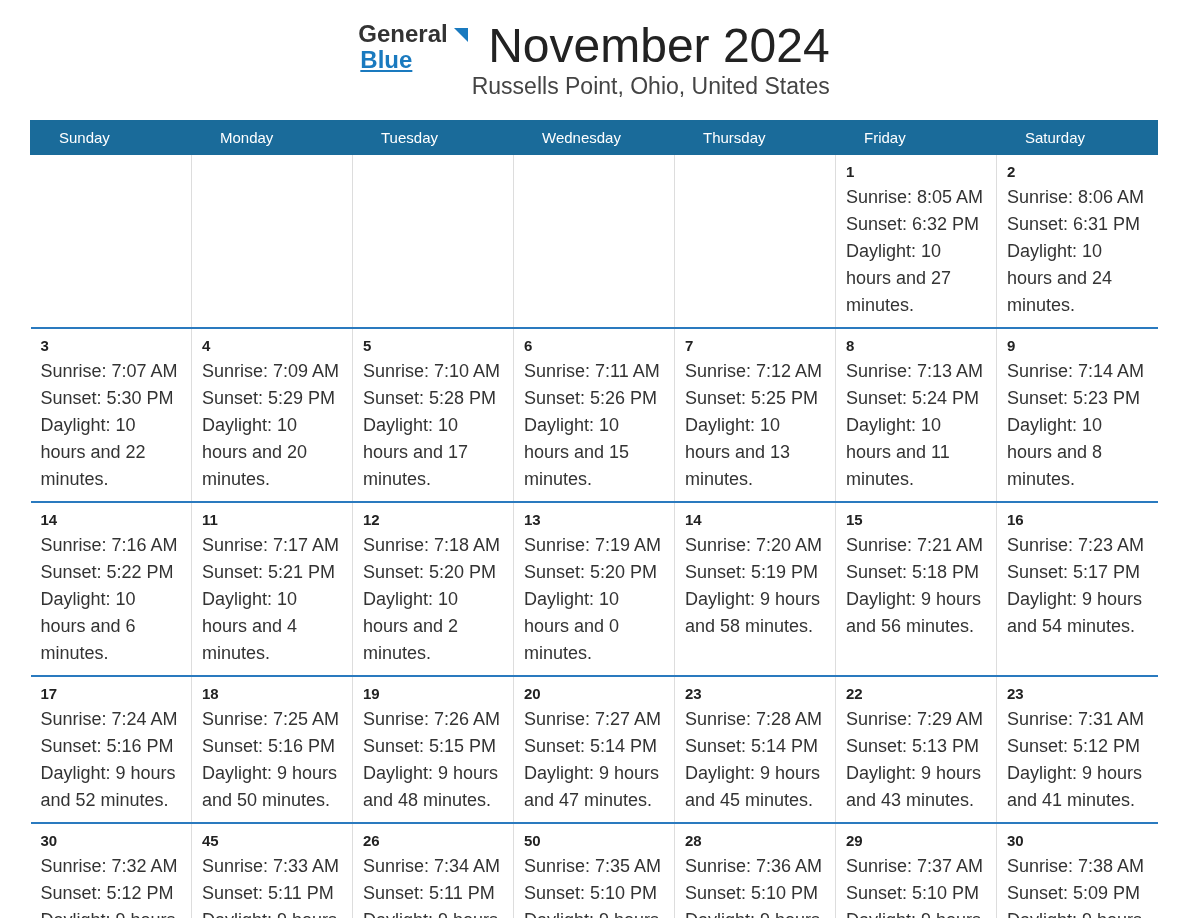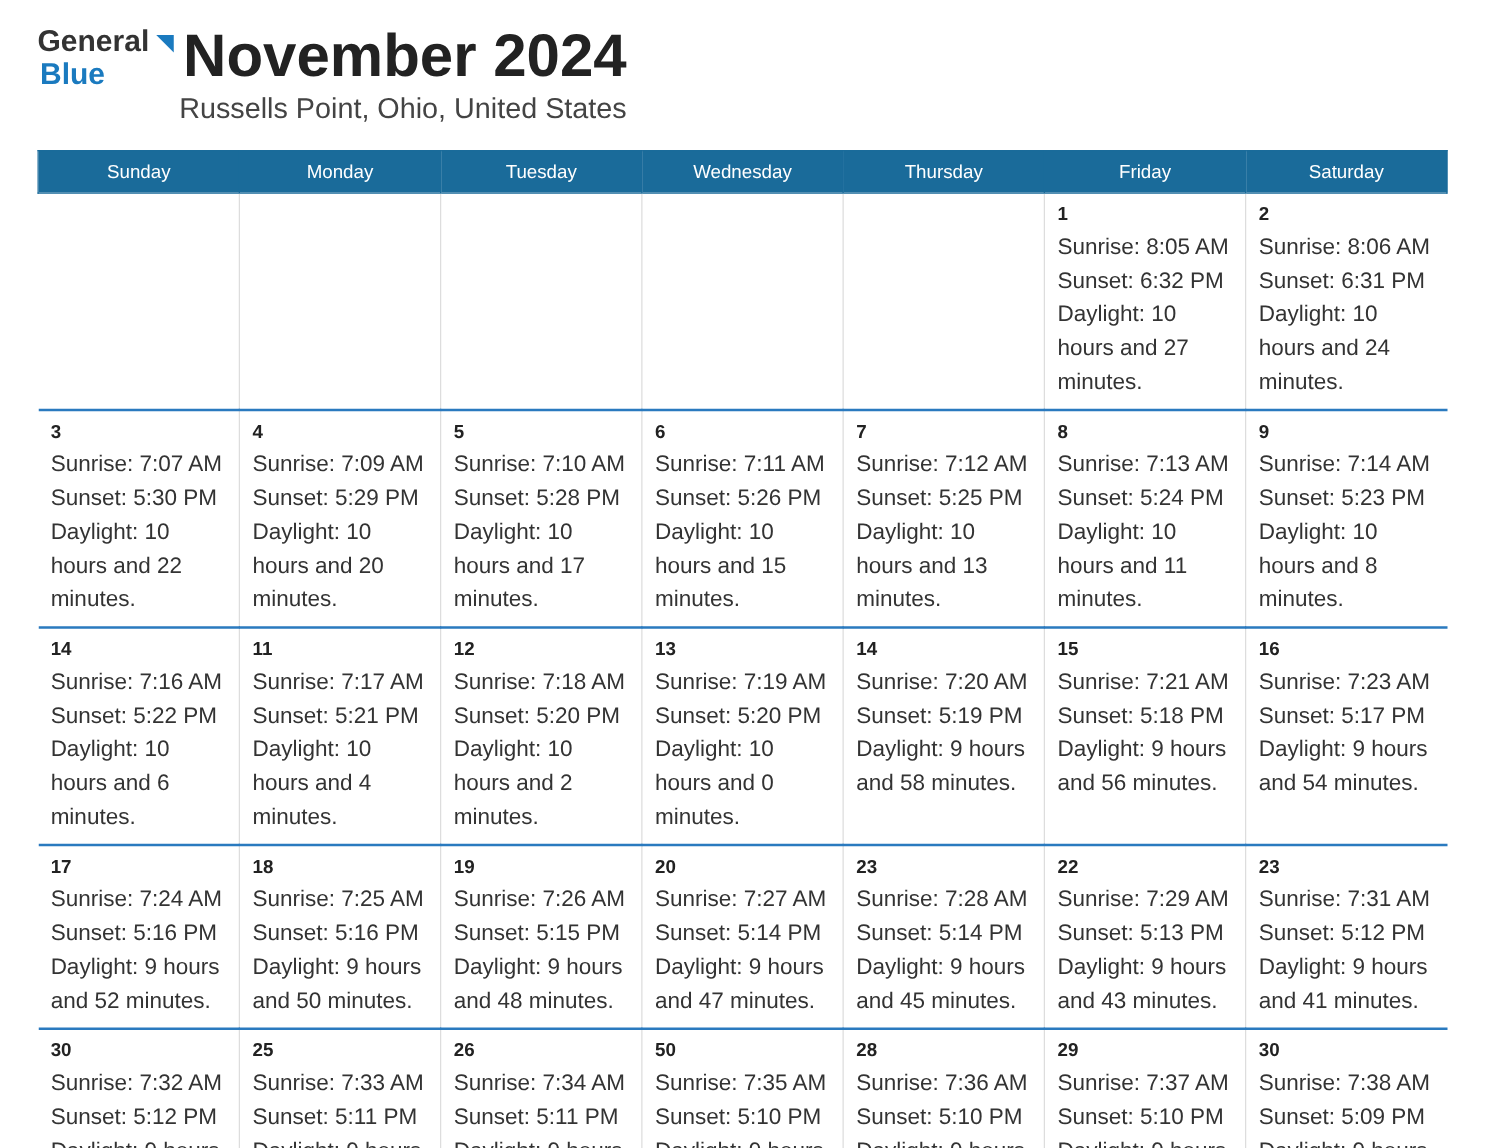--- a/index.html
+++ b/index.html
@@ -5,51 +5,51 @@
     * { box-sizing: border-box; margin: 0; padding: 0; }
     body {
       font-family: Arial, sans-serif;
       background: #fff;
       padding: 20px 30px;
       width: 1188px;
       min-height: 918px;
     }
     .header {
       display: flex;
-      justify-content: flex-start;
+      justify-content: center;
       align-items: flex-start;
       margin-bottom: 20px;
     }
     .title-block {
       text-align: right;
     }
     .title-block h1 {
       font-size: 48px;
-      font-weight: bold;
+      font-weight: normal;
       color: #222;
       line-height: 1.1;
     }
     .title-block h2 {
       font-size: 23px;
       font-weight: normal;
       color: #444;
     }
     .calendar {
       width: 100%;
       border-collapse: collapse;
     }
     .calendar thead tr {
       background-color: #1a6b9a;
     }
     .calendar thead th {
       color: #fff;
       font-size: 15px;
       font-weight: normal;
-      padding: 8px 14px;
-      text-align: center;
+      padding: 8px 28px;
+      text-align: left;
       border: 1px solid #1a6b9a;
       width: calc(100% / 7);
     }
     .calendar tbody tr {
       border-bottom: 2px solid #2a7abf;
     }
     .calendar tbody td {
       vertical-align: top;
       padding: 8px 10px;
       font-size: 13px;
@@ -94,21 +94,21 @@
 <body>
 
 <div class="header">
   <div class="logo-wrapper">
     <div class="logo-line1">
       <span style="font-size:24px;font-weight:bold;color:#333;">General</span>
       <svg width="22" height="22" viewBox="0 0 22 22" style="margin-left:2px;margin-top:2px;">
         <polygon points="4,4 18,4 18,18" fill="#1a7abf"></polygon>
       </svg>
     </div>
-    <div class="logo-line2" style="font-size:24px;font-weight:bold;color:#1a7abf;margin-top:-2px;margin-left:2px;">Blue</div>
+    <div class="logo-line2" style="font-size:24px;font-weight:bold;color:#1a7abf;margin-top:-2px;margin-left:2px;text-decoration:underline;">Blue</div>
   </div>
   <div class="title-block">
     <h1>November 2024</h1>
     <h2>Russells Point, Ohio, United States</h2>
   </div>
 </div>
 
 <table class="calendar">
   <thead>
     <tr>
@@ -226,21 +226,21 @@
           <span class="day-num">23</span>
           <div class="day-info">Sunrise: 7:31 AM<br>Sunset: 5:12 PM<br>Daylight: 9 hours and 41 minutes.</div>
         </td>
       </tr>
       <tr>
         <td>
           <span class="day-num">30</span>
           <div class="day-info">Sunrise: 7:32 AM<br>Sunset: 5:12 PM<br>Daylight: 9 hours and 40 minutes.</div>
         </td>
         <td>
-          <span class="day-num">25</span>
+          <span class="day-num">45</span>
           <div class="day-info">Sunrise: 7:33 AM<br>Sunset: 5:11 PM<br>Daylight: 9 hours and 38 minutes.</div>
         </td>
         <td>
           <span class="day-num">26</span>
           <div class="day-info">Sunrise: 7:34 AM<br>Sunset: 5:11 PM<br>Daylight: 9 hours and 37 minutes.</div>
         </td>
         <td>
           <span class="day-num">50</span>
           <div class="day-info">Sunrise: 7:35 AM<br>Sunset: 5:10 PM<br>Daylight: 9 hours and 35 minutes.</div>
         </td>

